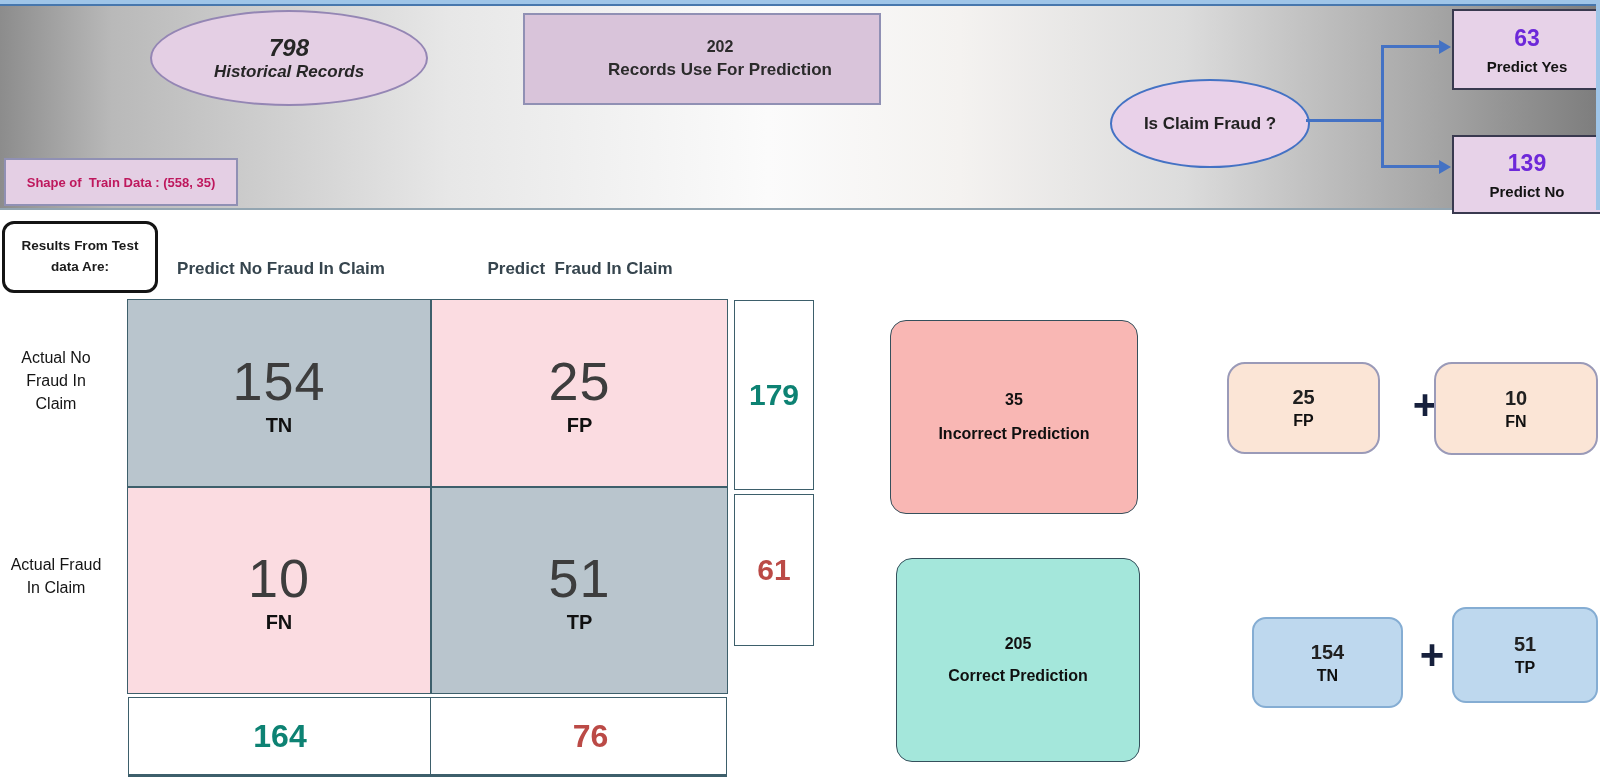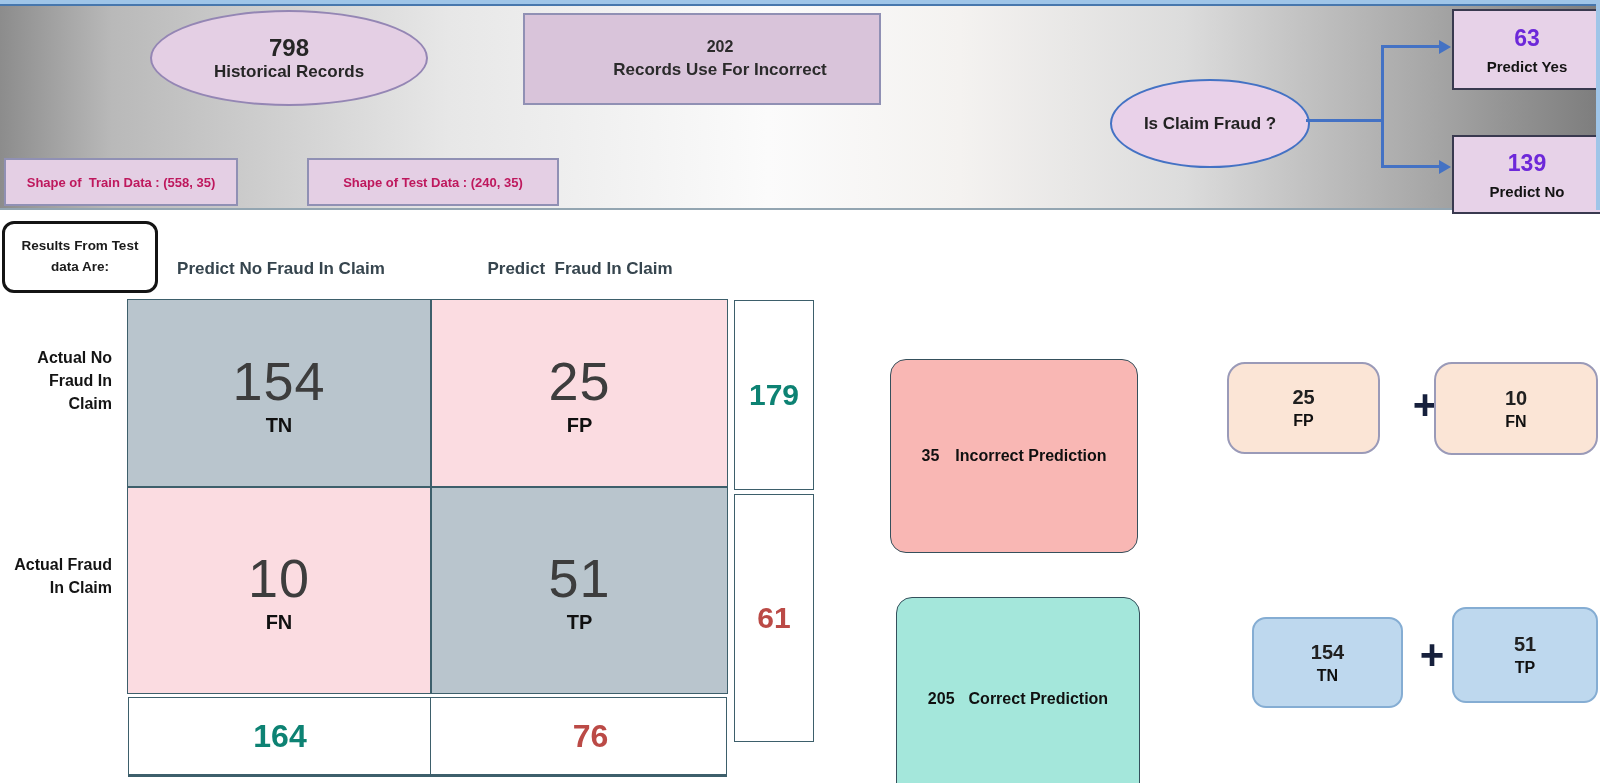--- a/index.html
+++ b/index.html
@@ -9,21 +9,21 @@
   }
   .abs{position:absolute;}
   
   .banner{left:0;top:0;width:1600px;height:208px;
     background:linear-gradient(90deg,#8c8c8c 0%,#b9b9b9 7%,#e7e7e7 28%,#fbfbfb 48%,#f4f2f0 60%,#dcdcdc 74%,#a8a8a8 89%,#7d7d7d 100%);
     border-bottom:2px solid #93a5b1;}
   .strip-light{left:0;top:0;width:1600px;height:4px;background:#9fc5e8;}
   .strip-dark{left:0;top:4px;width:1600px;height:2px;background:#4777ad;}
   .right-sliver{left:1596px;top:0;width:4px;height:210px;background:#9fc5e8;z-index:5;}
   .ellipse{border-radius:50%;display:flex;flex-direction:column;align-items:center;justify-content:center;text-align:center;}
-  .ell-798{left:150px;top:10px;width:274px;height:92px;background:#e4cfe4;border:2px solid #9486b4;gap:0;}
+  .ell-798{left:150px;top:10px;width:274px;height:92px;background:#e4cfe4;border:2px solid #9486b4;gap:0;font-style:italic;}
   .ell-798 .val{font-size:24px;font-weight:bold;color:#262626;}
   .ell-798 .lbl{font-size:17px;font-weight:bold;color:#262626;}
   .box-202{left:523px;top:13px;width:318px;height:88px;background:#d9c4da;border:2px solid #9090b4;
     display:flex;flex-direction:column;align-items:center;justify-content:center;gap:4px;padding-left:36px;}
   .box-202 .val{font-size:16px;font-weight:600;color:#2b2b2b;}
   .box-202 .lbl{font-size:17px;font-weight:600;color:#2b2b2b;}
   .results-are{left:860px;top:100px;width:200px;height:52px;background:#f1f1f1;border:2px solid #7f9db9;
     display:flex;align-items:center;justify-content:center;font-size:21px;font-weight:bold;color:#0d0d0d;}
   .ell-fraud{left:1110px;top:79px;width:196px;height:85px;background:#e9d1e9;border:2px solid #4472c4;
     font-size:17px;font-weight:bold;color:#222;}
@@ -37,41 +37,41 @@
   .shape-box{background:#e4cfe4;border:2px solid #9090b4;display:flex;align-items:center;justify-content:center;
     font-size:13px;font-weight:bold;color:#be185d;white-space:pre;}
   .shape-train{left:4px;top:158px;width:230px;height:44px;}
   .shape-test{left:307px;top:158px;width:248px;height:44px;}
   
   .intro-box{left:2px;top:221px;width:150px;height:66px;background:#fff;border:3px solid #141414;border-radius:12px;
     display:flex;flex-direction:column;align-items:center;justify-content:center;font-size:13.5px;font-weight:bold;line-height:1.55;text-align:center;}
   .col-header{top:259px;font-size:17px;font-weight:bold;color:#36454e;text-align:center;white-space:pre;}
   .ch1{left:130px;width:302px;}
   .ch2{left:432px;width:296px;}
-  .row-header{left:0;width:112px;font-size:16px;font-weight:bold;color:#141414;text-align:right;white-space:pre-line;line-height:1.45;}
+  .row-header{left:0;width:112px;font-size:16px;font-weight:normal;color:#141414;text-align:center;white-space:pre-line;line-height:1.45;}
   .rh1{top:346px;}
   .rh2{top:553px;}
   
   .m-frame{left:127px;top:299px;width:601px;height:395px;border:1.5px solid #3d5f6b;box-sizing:border-box;}
   .m-vdiv{left:430px;top:299px;width:2px;height:395px;background:#3d5f6b;}
   .m-hdiv{left:127px;top:486px;width:601px;height:2px;background:#3d5f6b;}
   .cell{display:flex;flex-direction:column;align-items:center;justify-content:center;gap:2px;}
   .cell .num{font-size:54px;font-weight:300;color:#3d3d3d;letter-spacing:1px;}
   .cell .tag{font-size:20px;font-weight:bold;color:#101010;}
   .c-tn{left:128px;top:300px;width:302px;height:186px;background:#b9c5cd;}
   .c-fp{left:432px;top:300px;width:295px;height:186px;background:#fbdce1;}
   .c-fn{left:128px;top:488px;width:302px;height:205px;background:#fbdce1;}
   .c-tp{left:432px;top:488px;width:295px;height:205px;background:#b9c5cd;}
   .margin-cell{background:#fff;border:1.5px solid #3d5f6b;box-sizing:border-box;display:flex;align-items:center;justify-content:center;font-weight:bold;}
   .mc-179{left:734px;top:300px;width:80px;height:190px;font-size:30px;color:#0d8273;}
-  .mc-61{left:734px;top:494px;width:80px;height:248px;font-size:30px;color:#bb4a46;}
+  .mc-61{left:734px;top:494px;width:80px;height:152px;font-size:30px;color:#bb4a46;}
   .mc-164{left:128px;top:697px;width:304px;height:80px;font-size:32px;color:#0d8273;border-bottom-width:3px;}
   .mc-76{left:430px;top:697px;width:297px;height:80px;font-size:32px;color:#bb4a46;border-bottom-width:3px;padding-left:24px;}
   
-  .sum-box{border:1.5px solid #35505c;display:flex;flex-direction:row;align-items:center;justify-content:center;text-align:center;margin-top:39px;}
+  .sum-box{border:1.5px solid #35505c;display:flex;flex-direction:column;align-items:center;justify-content:center;text-align:center;}
   .sb-incorrect{left:890px;top:320px;width:246px;height:192px;border-radius:16px;background:#f9b7b4;gap:16px;}
   .sb-correct{left:896px;top:558px;width:242px;height:202px;border-radius:16px;background:#a4e7db;gap:14px;}
   .sum-box .val{font-size:16px;font-weight:bold;color:#101010;}
   .sum-box .lbl{font-size:16px;font-weight:bold;color:#101010;}
   .mini{display:flex;flex-direction:column;align-items:center;justify-content:center;gap:3px;box-sizing:border-box;}
   .mini .val{font-size:20px;font-weight:bold;color:#202020;}
   .mini .lbl{font-size:16px;font-weight:bold;color:#101010;}
   .peach{background:#fbe5d6;border:2px solid #9a9ab8;border-radius:18px;}
   .blue{background:#bed8ee;border:2px solid #85add3;border-radius:14px;}
   .b-fp{left:1227px;top:362px;width:153px;height:92px;}
@@ -87,21 +87,21 @@
 
 <div class="abs banner">
 
   <div class="abs ellipse ell-798">
     <div class="val">798</div>
     <div class="lbl">Historical Records</div>
   </div>
 
   <div class="abs box-202">
     <div class="val">202</div>
-    <div class="lbl">Records Use For Incorrect</div>
+    <div class="lbl">Records Use For Prediction</div>
   </div>
 
 
   <div class="abs ellipse ell-fraud">Is Claim Fraud ?</div>
 
   <div class="abs conn" style="left:1306px;top:119px;width:76px;height:3px;"></div>
   <div class="abs conn" style="left:1381px;top:45px;width:3px;height:123px;"></div>
   <div class="abs conn" style="left:1381px;top:45px;width:60px;height:3px;"></div>
   <div class="abs conn" style="left:1381px;top:165px;width:60px;height:3px;"></div>
   <div class="abs arrow-right" style="left:1439px;top:40px;"></div>
@@ -110,21 +110,20 @@
   <div class="abs pbox p-yes">
     <div class="val">63</div>
     <div class="lbl">Predict Yes</div>
   </div>
   <div class="abs pbox p-no">
     <div class="val">139</div>
     <div class="lbl">Predict No</div>
   </div>
 
   <div class="abs shape-box shape-train">Shape of  Train Data : (558, 35)</div>
-  <div class="abs shape-box shape-test">Shape of Test Data : (240, 35)</div>
 </div>
 
 <div class="abs strip-light"></div>
 <div class="abs strip-dark"></div>
 <div class="abs right-sliver"></div>
 
 <div class="abs intro-box">
   <div>Results From Test</div>
   <div>data Are:</div>
 </div>

